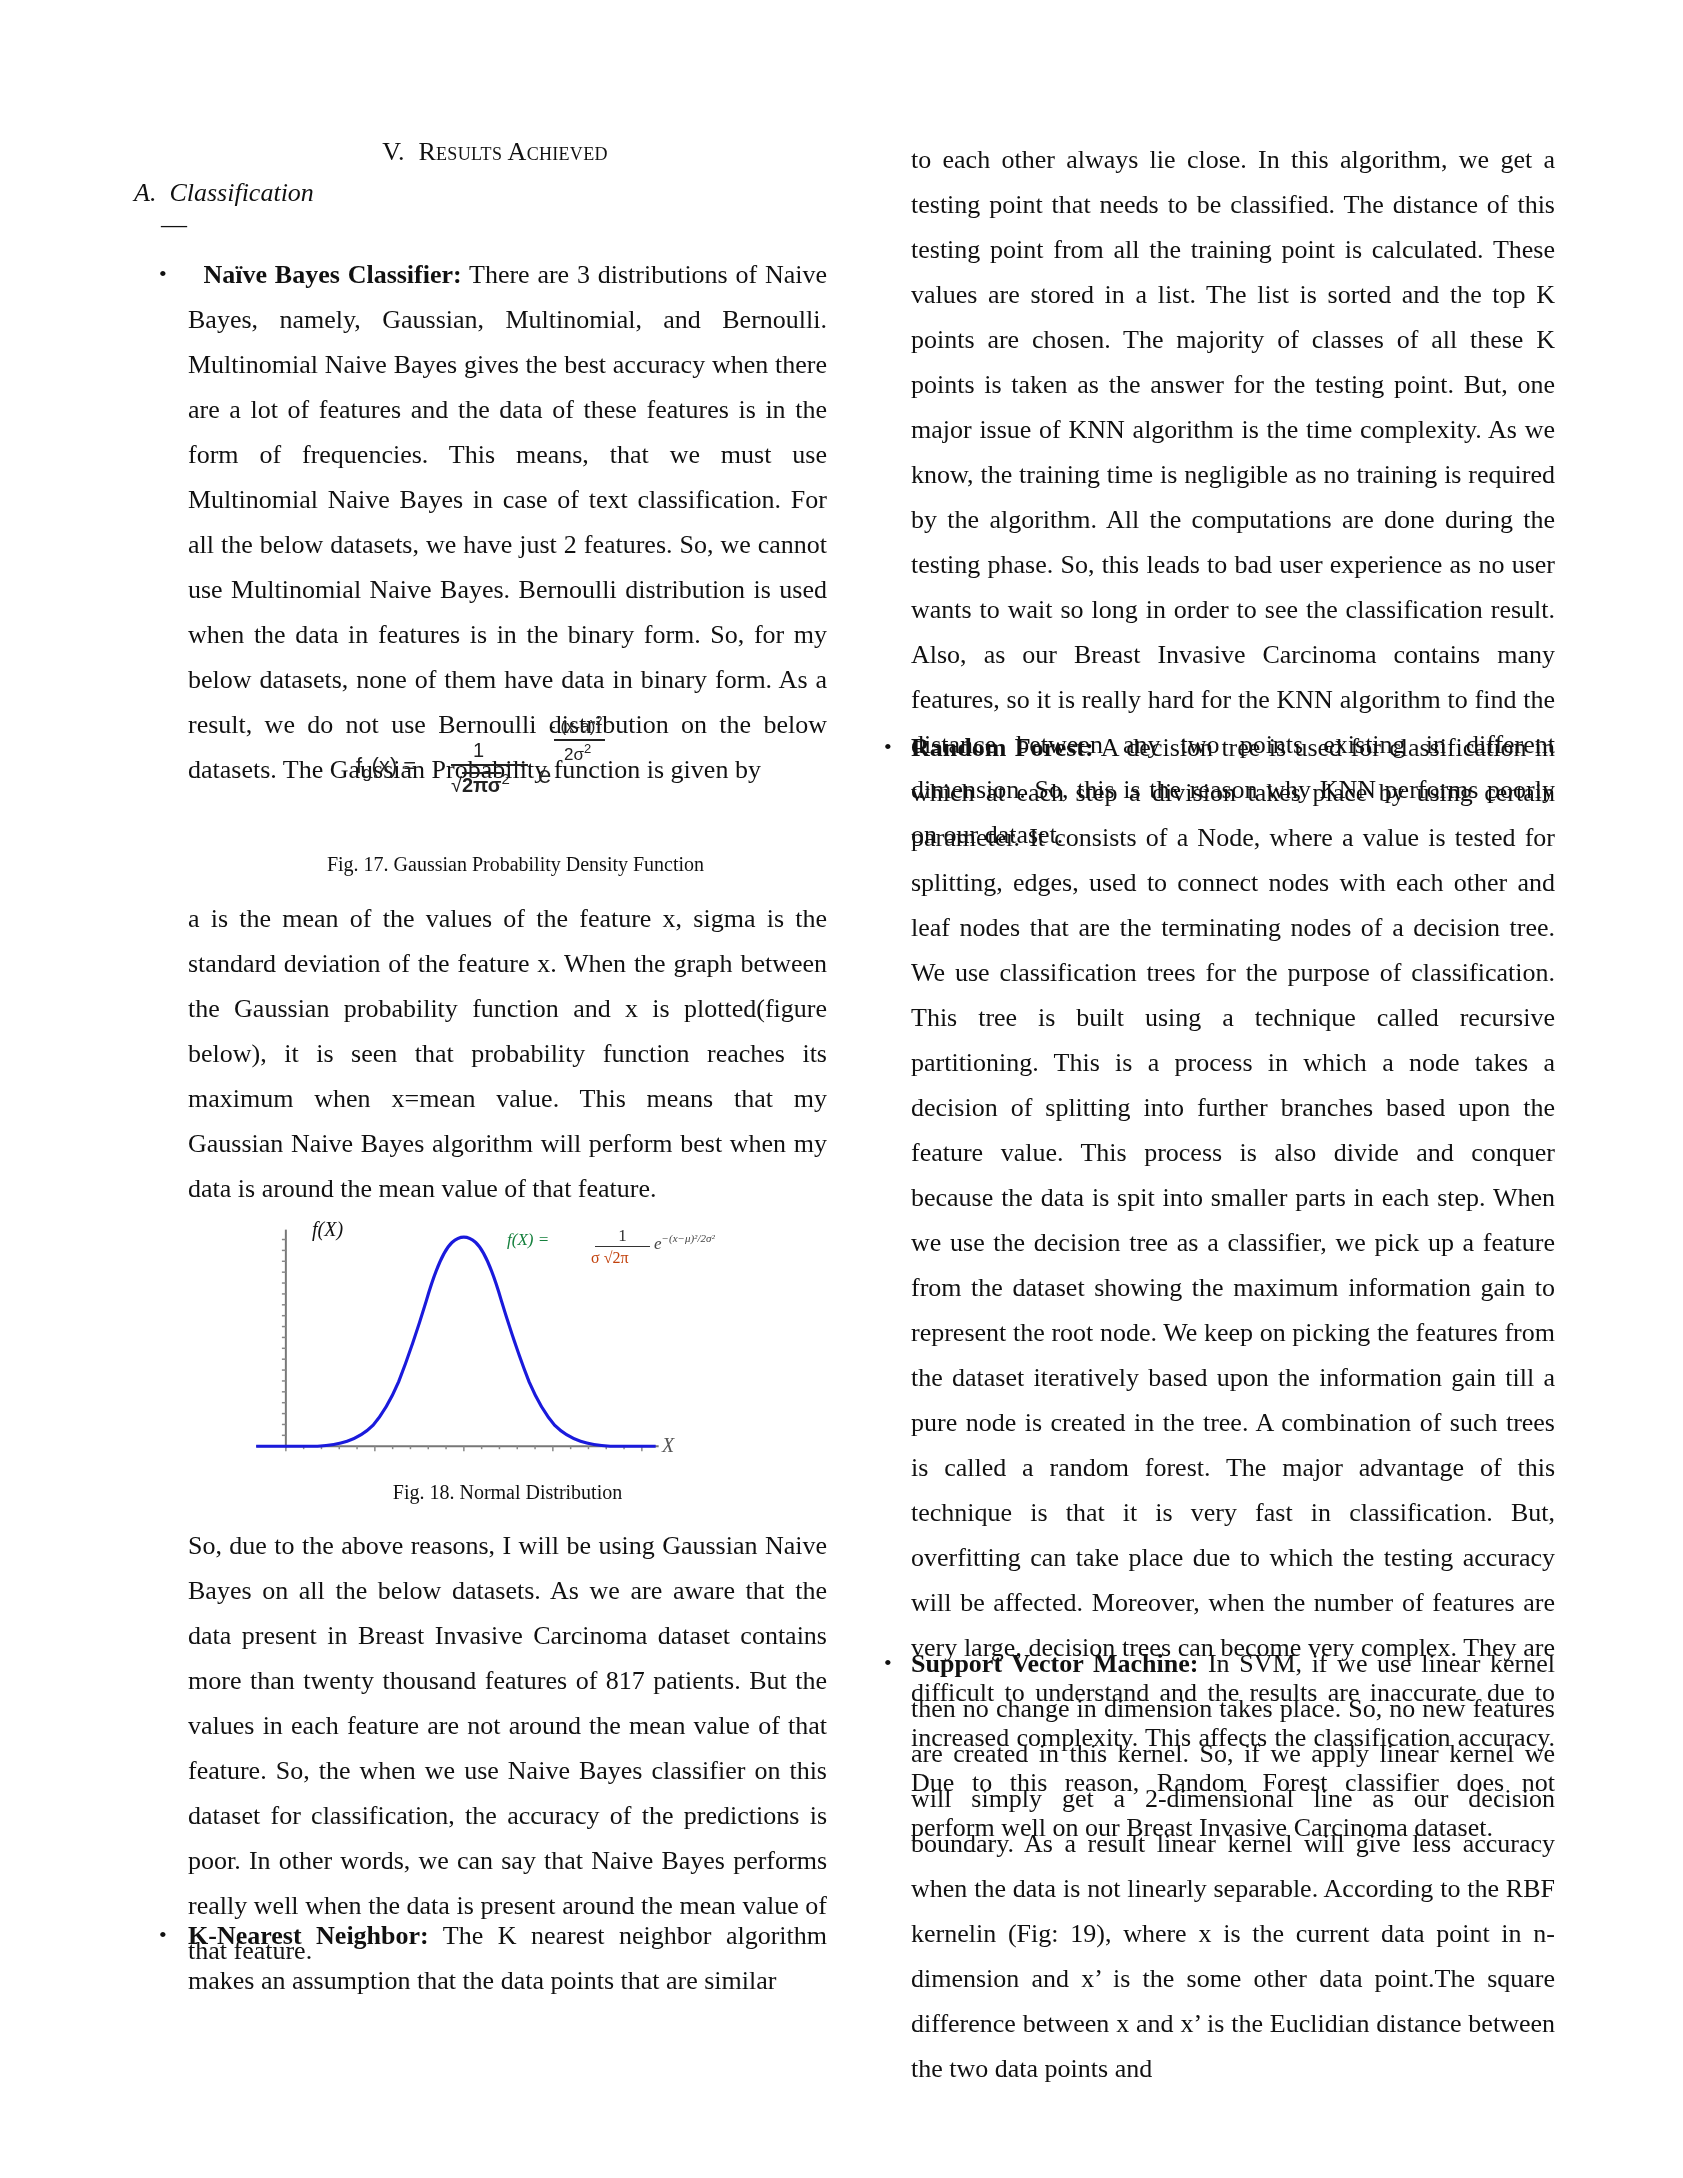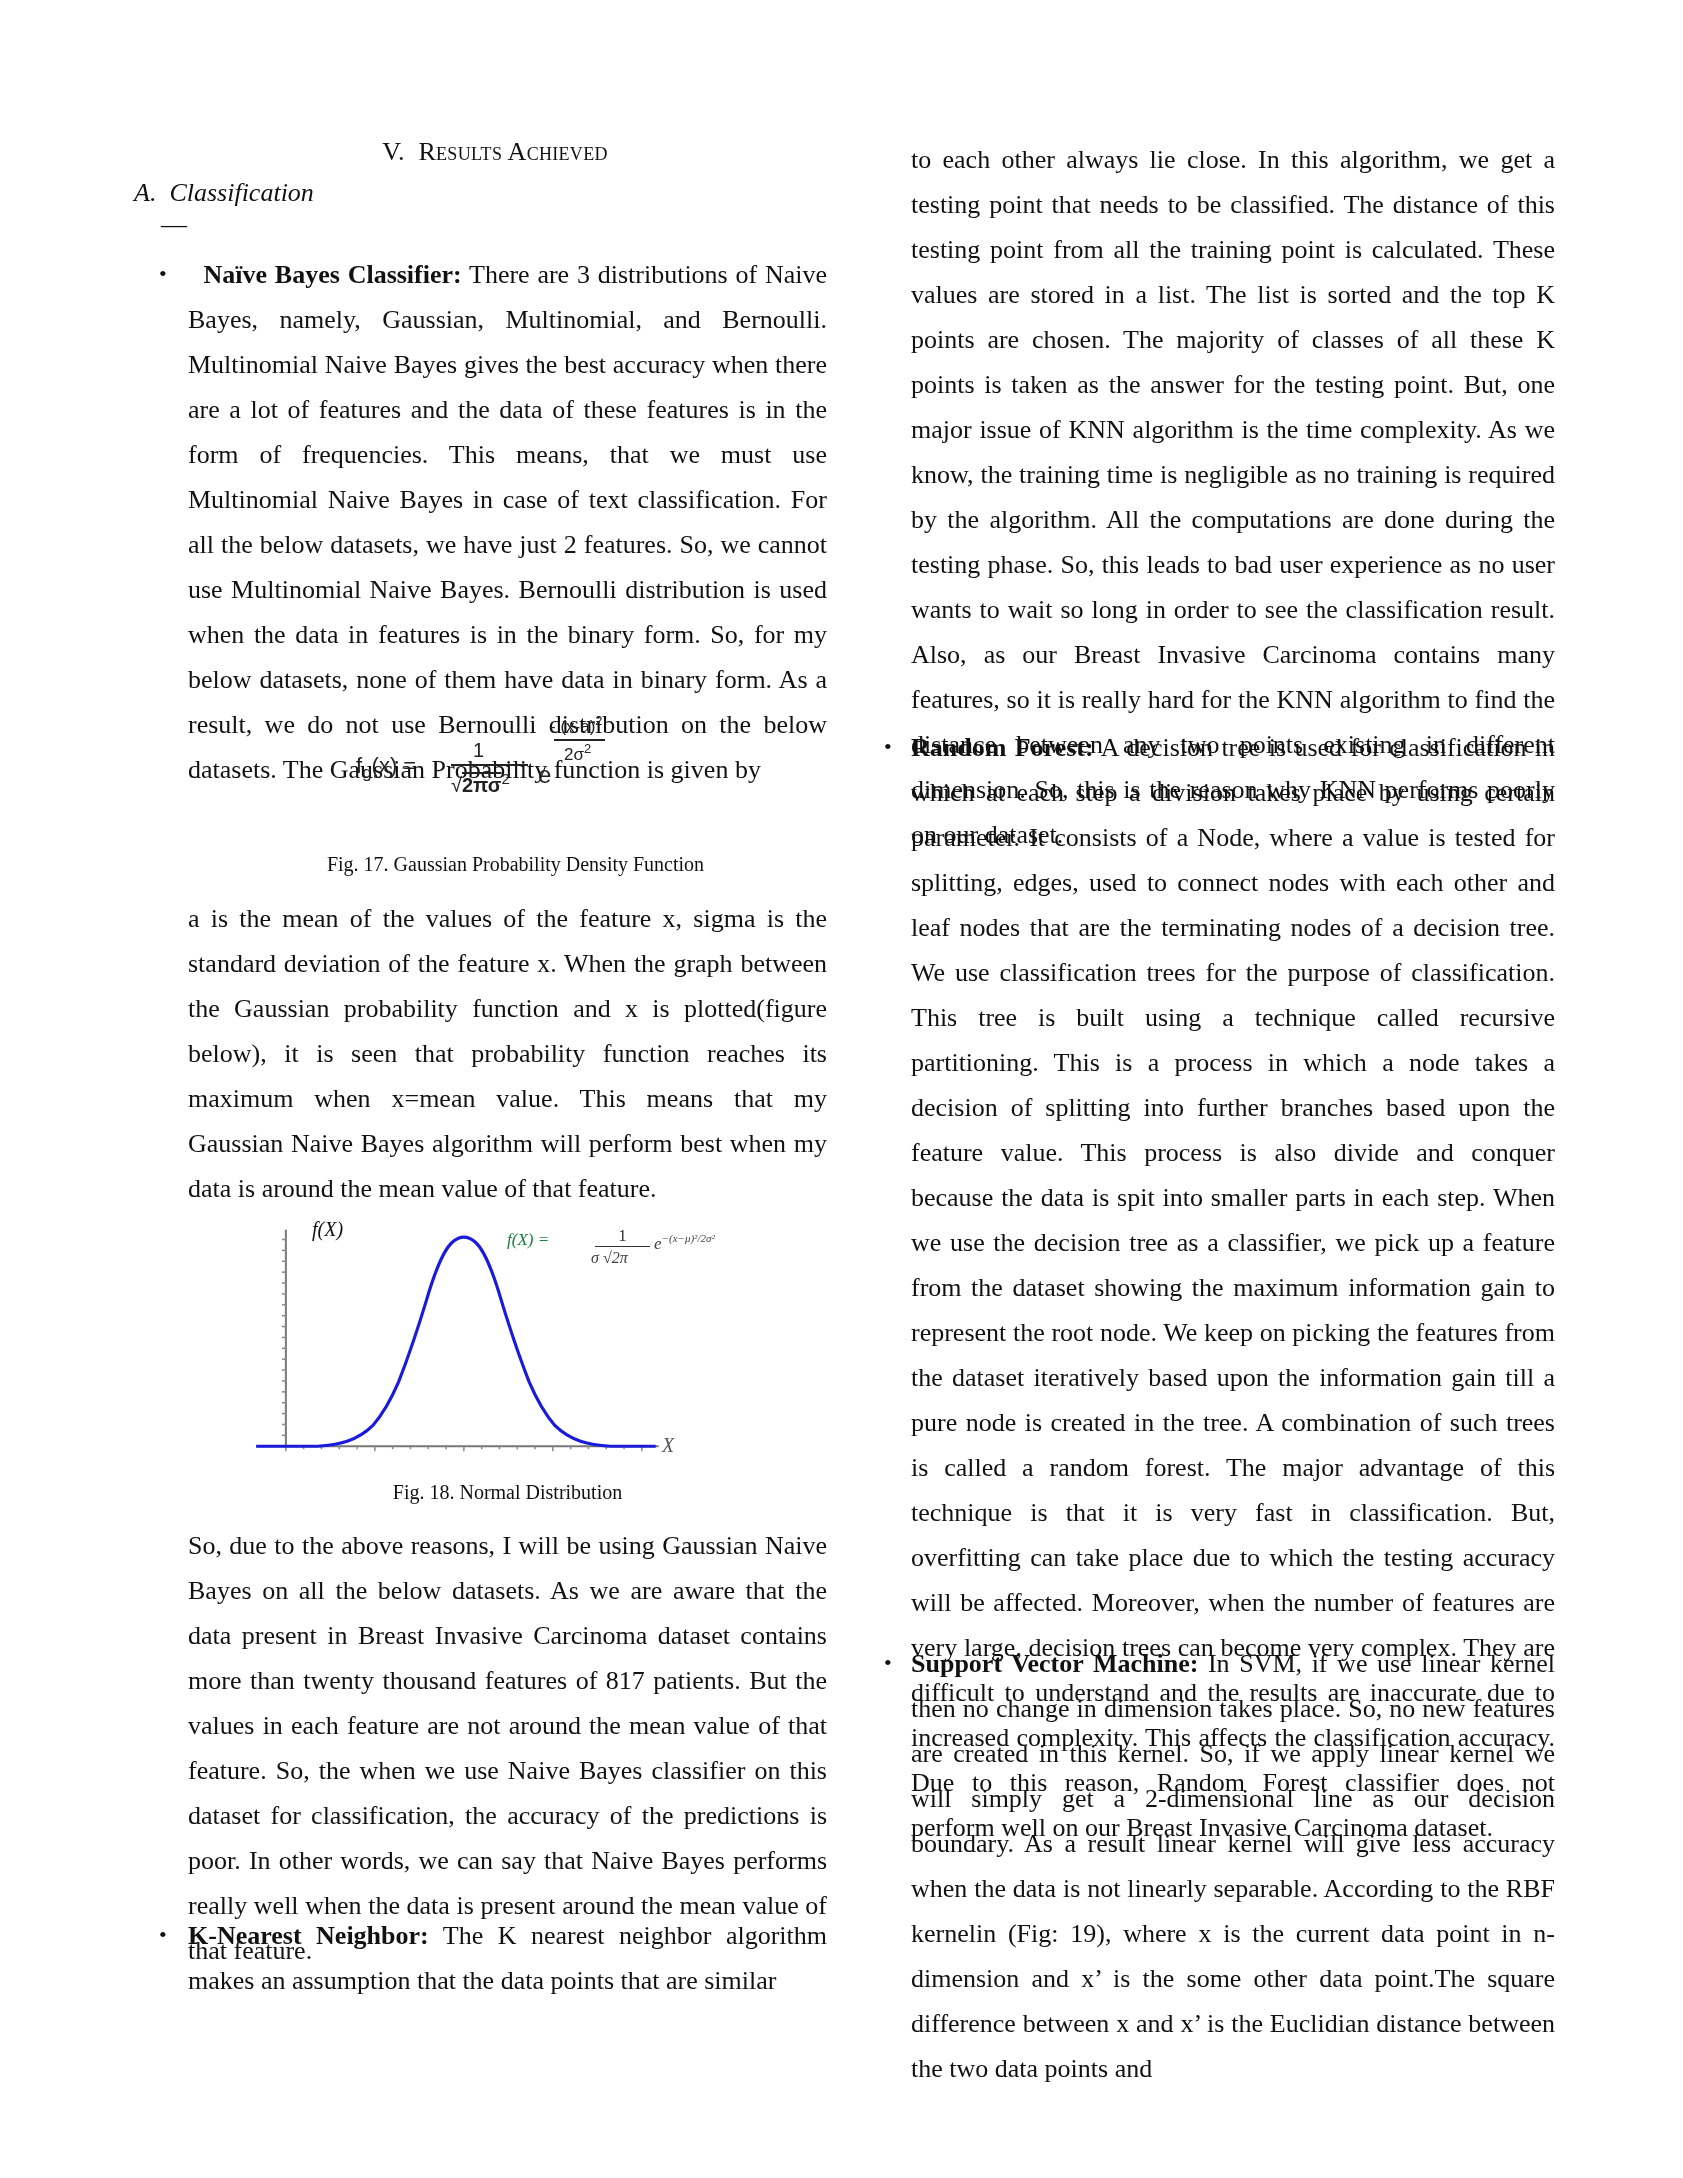--- a/index.html
+++ b/index.html
@@ -105,21 +105,21 @@
       <line x1="362" y1="251" x2="362" y2="254"></line>
         <line x1="380" y1="251" x2="380" y2="254"></line>
     </g>
 
     <path d="M8,251 L70,251 Q88,250 100,246 Q115,241 126,230 Q140,214 152,186 Q166,150 180,104 Q194,56 206,45 Q218,34 230,45 Q242,56 256,104 Q270,150 284,186 Q296,214 310,230 Q321,241 336,246 Q348,250 366,251 L412,251" fill="none" stroke="#1a1adc" stroke-width="3.2"></path>
   </svg>
   <div class="abs" style="left:46px; top:20px; font-size:20px; font-style:italic;margin-left:18px;">f(X)</div>
   <div class="abs" style="left:414px; top:236px; font-size:20px; font-style:italic; color:#555;">X</div>
   <div class="abs" style="left:259px; top:32px; font-size:17px; font-style:italic; color:#15803d;">f(X) =</div>
   <div class="abs" style="left:347px; top:28px; width:55px; text-align:center; font-size:17px; border-bottom:1.5px solid #333; color:#333;">1</div>
-  <div class="abs" style="left:343px; top:51px; font-size:16px; font-style:italic; color:#404040;">σ √2π</div>
+  <div class="abs" style="left:343px; top:51px; font-size:16px; color:#c2410c;">σ √2π</div>
   <div class="abs" style="left:406px; top:34px; font-size:17px; font-style:italic; color:#444;"><span>e</span><sup style="font-size:11px;">−(x−μ)²/2σ²</sup></div>
 </div>
 <div class="abs caption" style="left:188px; width:639px; top:1481px;">Fig. 18.  Normal Distribution</div>
 
 <div class="abs para left" style="top:1523px;">So, due to the above reasons, I will be using Gaussian Naive Bayes on all the below datasets. As we are aware that the data present in Breast Invasive Carcinoma dataset contains more than twenty thousand features of 817 patients. But the values in each feature are not around the mean value of that feature. So, the when we use Naive Bayes classifier on this dataset for classification, the accuracy of the predictions is poor. In other words, we can say that Naive Bayes performs really well when the data is present around the mean value of that feature.</div>
 
 <div class="abs bullet" style="left:159px; top:1922px;">•</div>
 <div class="abs para left" style="top:1913px;">
   <span class="b">K-Nearest Neighbor:</span>
   <span>The K nearest neighbor algorithm makes an assumption that the data points that are similar</span>

